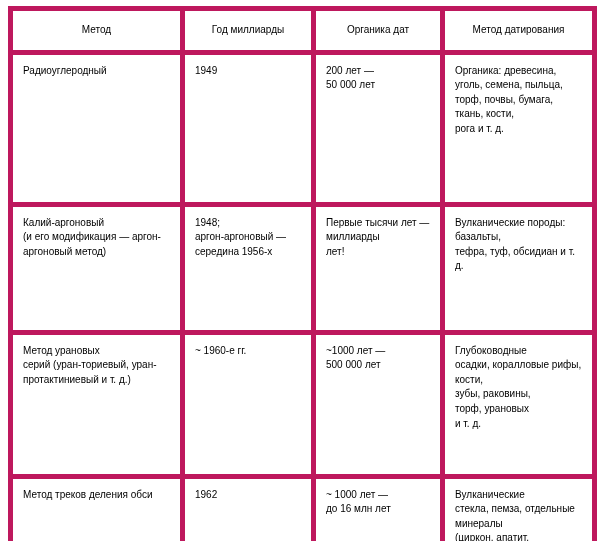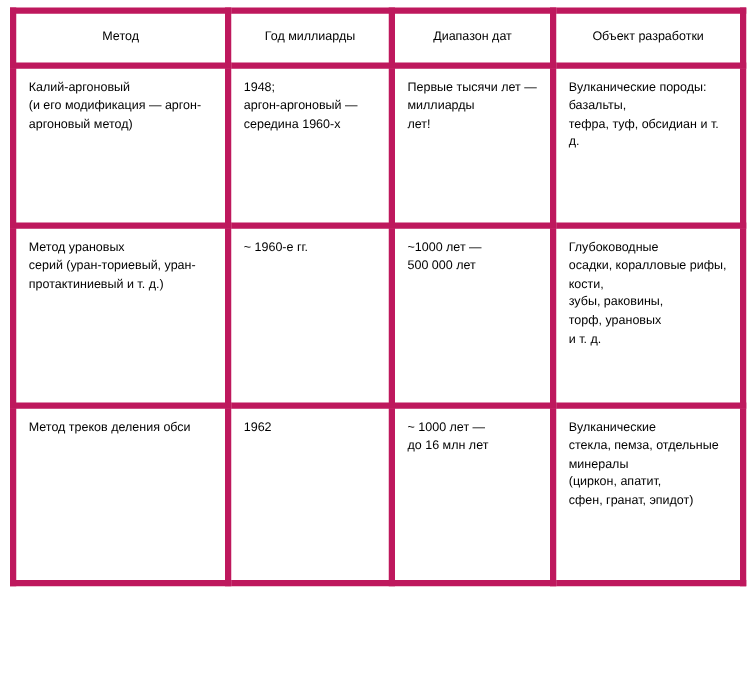--- a/index.html
+++ b/index.html
@@ -73,36 +73,53 @@
     </colgroup>
     <thead>
       <tr>
         <th>
             <span class="cell-text">Метод</span>
           </th>
         <th>
             <span class="cell-text">Год миллиарды</span>
           </th>
         <th>
-            <span class="cell-text">Диапазон дат</span>
+            <span class="cell-text">Органика дат</span>
           </th>
         <th>
-            <span class="cell-text">Объект разработки</span>
+            <span class="cell-text">Метод датирования</span>
           </th>
       </tr>
     </thead>
     <tbody>
+      <tr class="r0">
+        <td>
+            <span class="cell-text">Радиоуглеродный</span>
+          </td>
+        <td class="center">
+            <span class="cell-text">1949</span>
+          </td>
+        <td>
+            <span class="cell-text">200 лет —
+50 000 лет</span>
+          </td>
+        <td>
+            <span class="cell-text">Органика: древеси­на, уголь, се­мена, пыльца,
+торф, почвы, бу­мага, ткань, кости,
+рога и т. д.</span>
+          </td>
+      </tr>
       <tr class="r1">
         <td>
             <span class="cell-text">Калий-аргоновый
 (и его модифика­ция — аргон-арго­новый метод)</span>
           </td>
         <td class="center">
             <span class="cell-text">1948;
-аргон-аргоно­вый — сере­дина 1960-х</span>
+аргон-аргоно­вый — сере­дина 1956-х</span>
           </td>
         <td>
             <span class="cell-text">Первые ты­сячи лет —
 миллиарды
 лет!</span>
           </td>
         <td>
             <span class="cell-text">Вулканические по­роды: базальты,
 тефра, туф, обси­диан и т. д.</span>
           </td>

